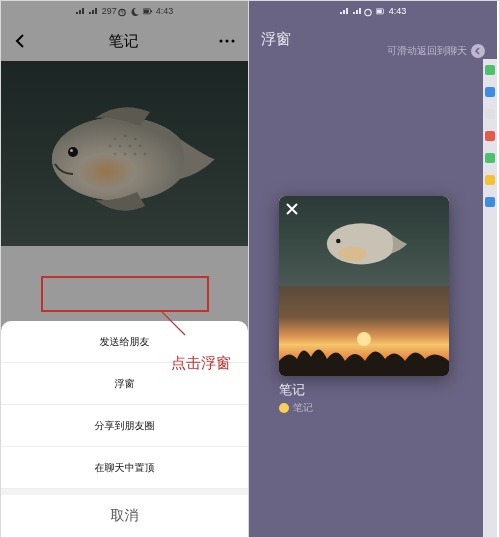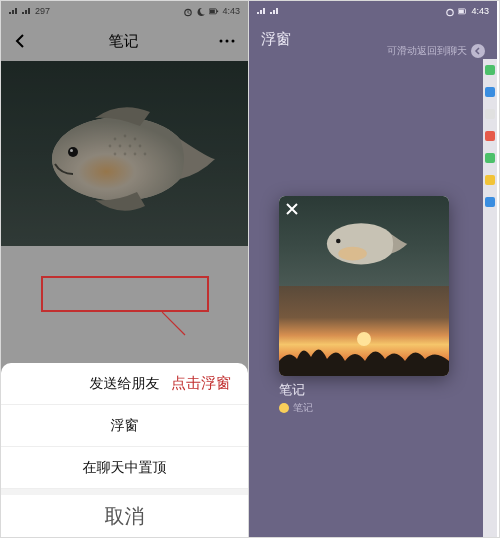--- a/index.html
+++ b/index.html
@@ -23,21 +23,21 @@
     overflow: hidden;
     flex: 0 0 248px;
   }
   .phone-left { border-right: 1px solid #d9d9d9; background:#ededed; }
   .phone-right { background:#6a6484; }
 
   
   .statusbar {
     position: absolute; top:0; left:0; right:0;
     height: 20px;
-    display:flex; align-items:center; justify-content:space-between;
+    display:flex; align-items:center; justify-content:center;
     padding: 0 8px;
     font-size: 9px;
     color:#fff;
     z-index: 30;
   }
   .phone-left .statusbar { color:#333; }
   .sb-side { display:flex; align-items:center; gap:3px; }
   .sb-ico { width:10px; height:8px; display:inline-block; }
 
   
@@ -70,29 +70,29 @@
   .sheet {
     position:absolute; left:0; right:0; bottom:0;
     background:#fff;
     border-radius: 10px 10px 0 0;
     z-index: 25;
     display:flex; flex-direction:column;
   }
   .sheet-item {
     height: 42px;
     display:flex; align-items:center; justify-content:center;
-    font-size: 14px; color:#111;
+    font-size: 10px; color:#111;
     border-bottom: 1px solid #eee;
   }
   .sheet-item:last-of-type { border-bottom: none; }
   .sheet-sep { height: 6px; background:#f3f3f3; }
   .sheet-cancel {
     height: 42px;
     display:flex; align-items:center; justify-content:center;
-    font-size: 20px; color:#555;
+    font-size: 14px; color:#555;
   }
   .highlight-box {
     position:absolute;
     border: 2px solid #c23030;
     pointer-events:none;
     z-index: 40;
   }
   .annotation {
     position:absolute;
     color:#c23030;
@@ -262,33 +262,36 @@
     <div class="sheet-dim"></div>
 
     <div class="sheet">
       <div class="sheet-item">
           <span>发送给朋友</span>
         </div>
       <div class="sheet-item">
           <span>浮窗</span>
         </div>
       <div class="sheet-item">
+          <span>分享到朋友圈</span>
+        </div>
+      <div class="sheet-item">
           <span>在聊天中置顶</span>
         </div>
       <div class="sheet-sep"></div>
       <div class="sheet-cancel">
           <span>取消</span>
         </div>
     </div>
 
     <div class="highlight-box" style="left:40px; top:275px; width:168px; height:36px;"></div>
     <svg class="anno-line" style="left:150px; top:310px;" viewBox="0 0 50 50">
       <path d="M2 2 L40 40" stroke="#c23030" stroke-width="2" fill="none"></path>
     </svg>
-    <div class="annotation" style="left:170px; top:373px;">点击浮窗</div>
+    <div class="annotation" style="left:170px; top:353px;">点击浮窗</div>
 
   </div>
 
   <div class="phone phone-right">
 
     <div class="statusbar">
       <div class="sb-side">
         <span class="sb-ico">
           <svg viewBox="0 0 10 8">
               <path d="M0 7h2V5H0zM3 7h2V3H3zM6 7h2V1H6z" fill="#e9e6f2"></path>

